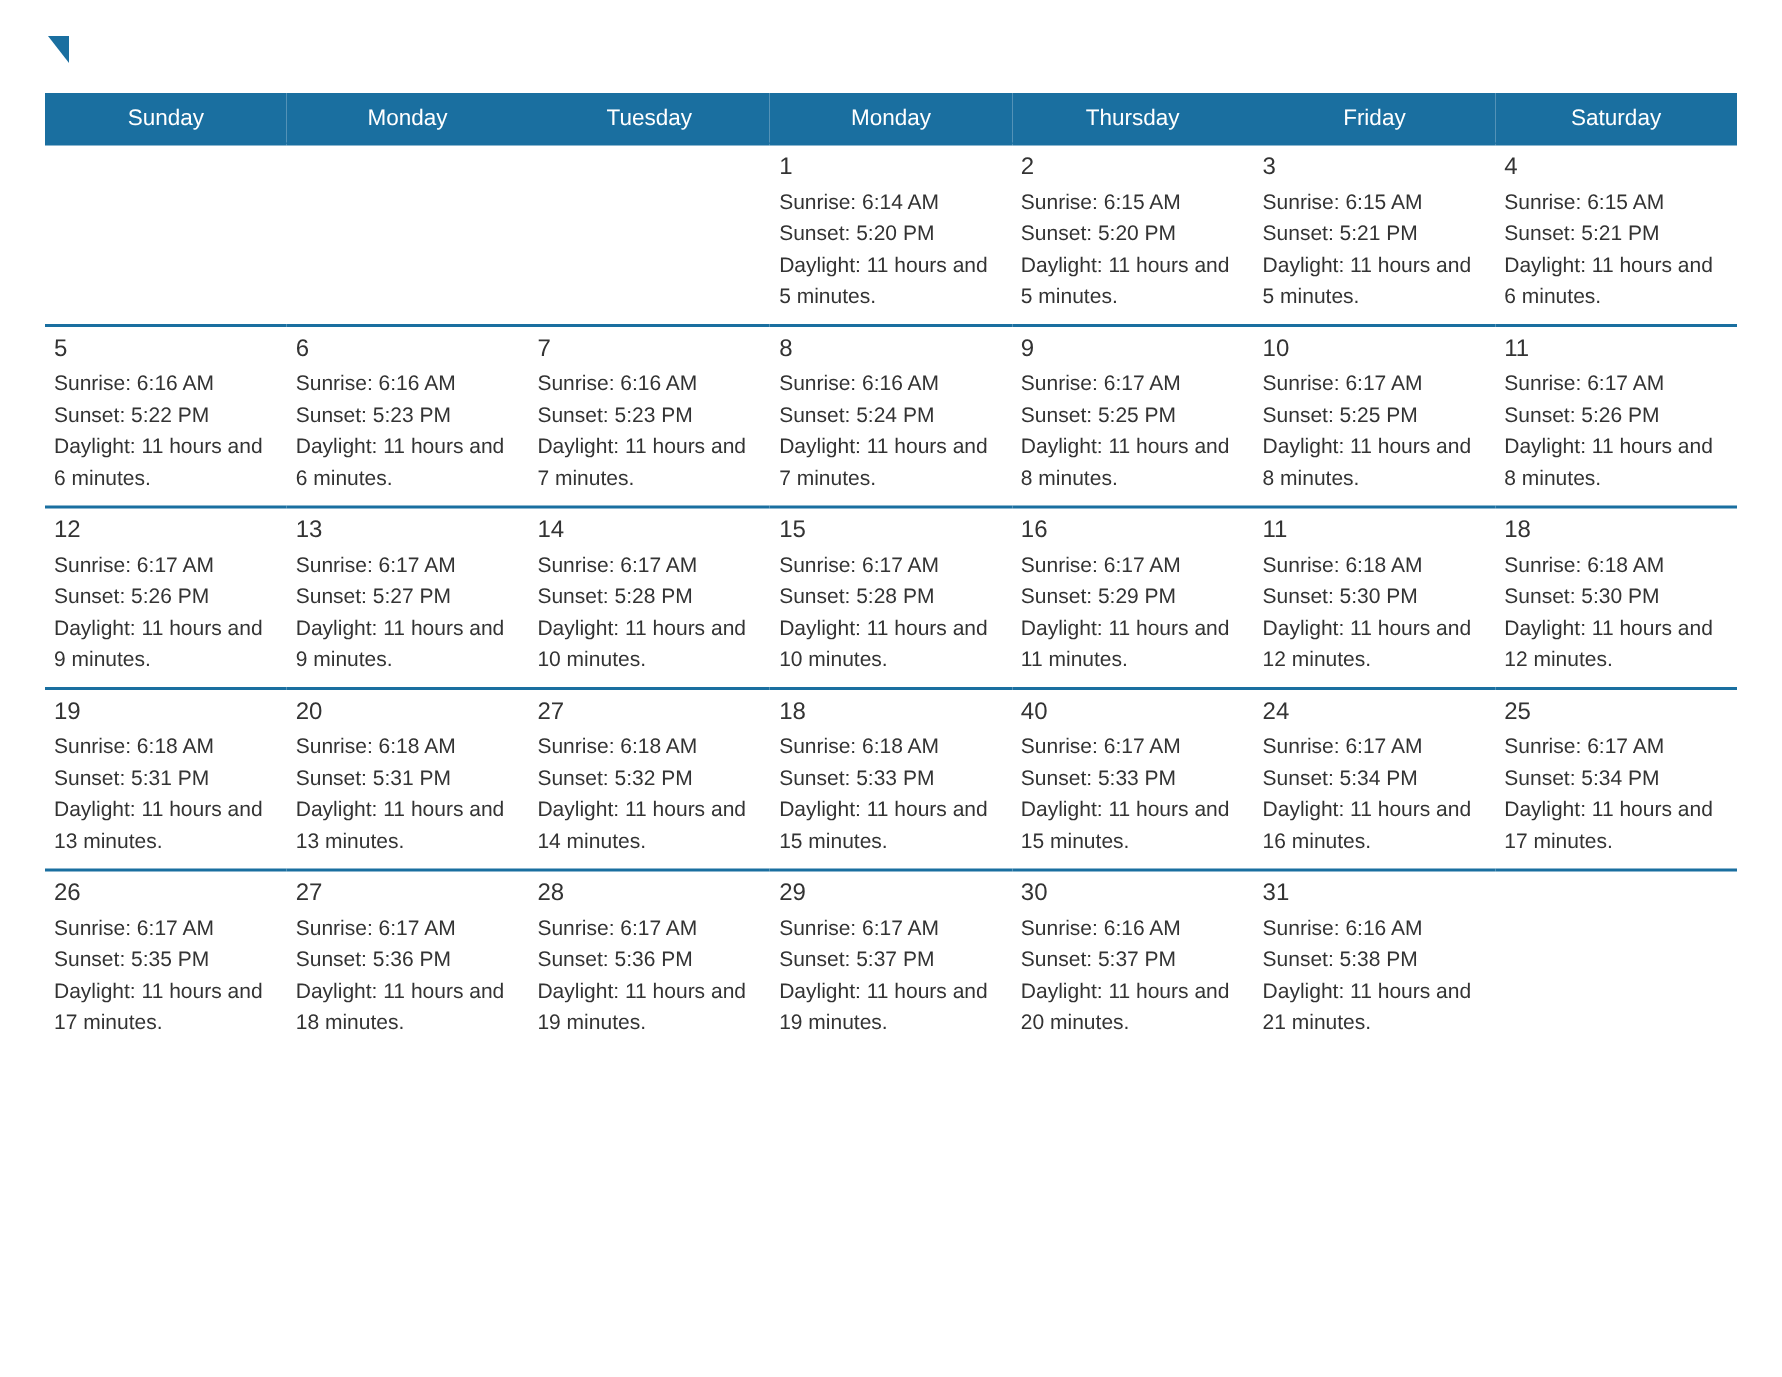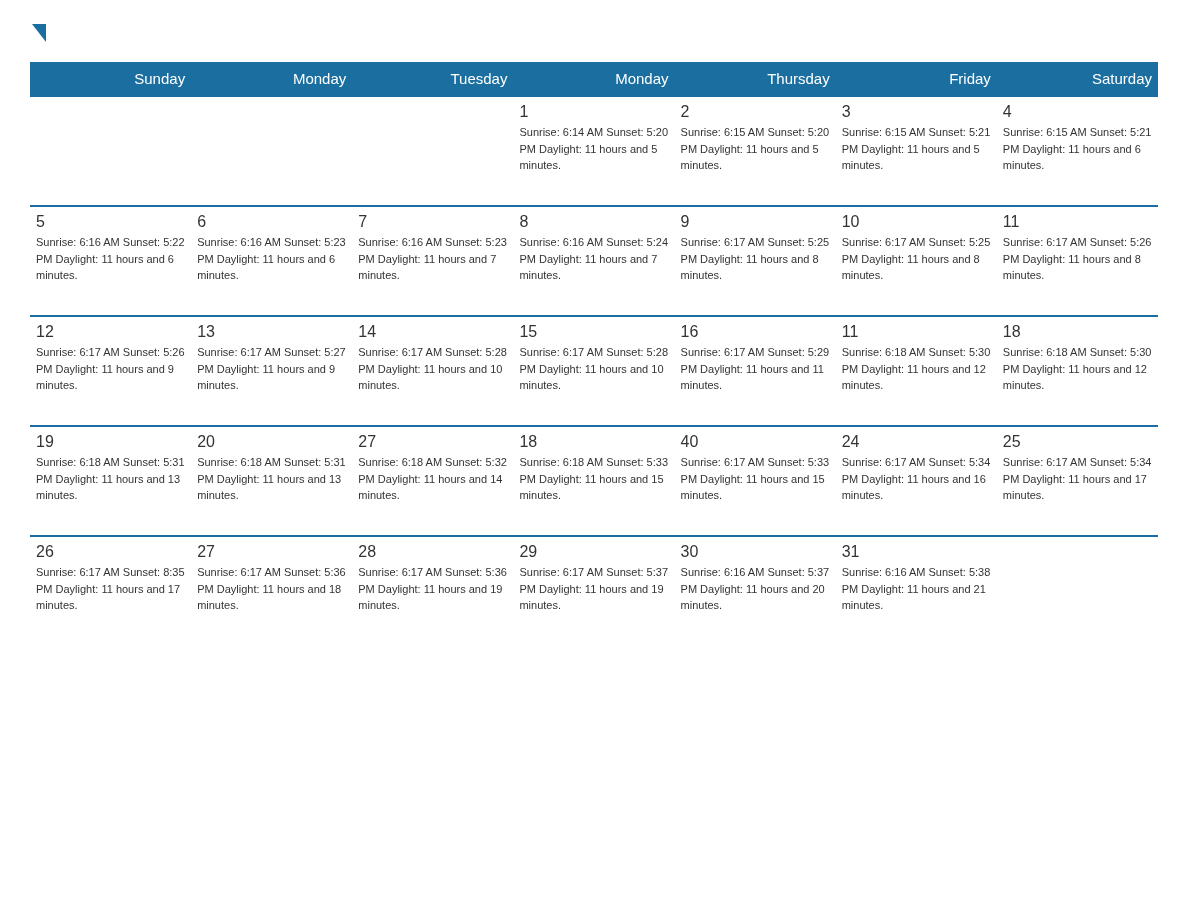--- a/index.html
+++ b/index.html
@@ -64,21 +64,21 @@
       width: 100%;
       border-collapse: collapse;
       table-layout: fixed;
     }
     .calendar thead tr th {
       background-color: #1a6fa0;
       color: #fff;
       font-size: 15px;
       font-weight: normal;
       padding: 8px 6px;
-      text-align: right;
+      text-align: center;
       border: none;
     }
     .calendar tbody tr td {
       vertical-align: top;
       padding: 6px 6px 8px 6px;
       font-size: 11.5px;
       color: #333;
       border-top: 2px solid #1a6fa0;
       border-right: none;
       border-left: none;
@@ -87,21 +87,21 @@
       height: 110px;
     }
     .day-number {
       font-size: 16px;
       font-weight: normal;
       color: #333;
       display: block;
       margin-bottom: 3px;
     }
     .day-info {
-      font-size: 11px;
+      font-size: 14px;
       line-height: 1.5;
       color: #333;
     }
   </style>
 </head>
 <body>
 
 <div class="header">
   <div class="logo">
     <div class="logo-top">
@@ -312,21 +312,21 @@
           <div class="day-info">Sunrise: 6:17 AM
 Sunset: 5:34 PM
 Daylight: 11 hours
 and 17 minutes.</div>
         </td>
       </tr>
       <tr>
         <td>
           <span class="day-number">26</span>
           <div class="day-info">Sunrise: 6:17 AM
-Sunset: 8:35 PM
+Sunset: 5:35 PM
 Daylight: 11 hours
 and 17 minutes.</div>
         </td>
         <td>
           <span class="day-number">27</span>
           <div class="day-info">Sunrise: 6:17 AM
 Sunset: 5:36 PM
 Daylight: 11 hours
 and 18 minutes.</div>
         </td>

